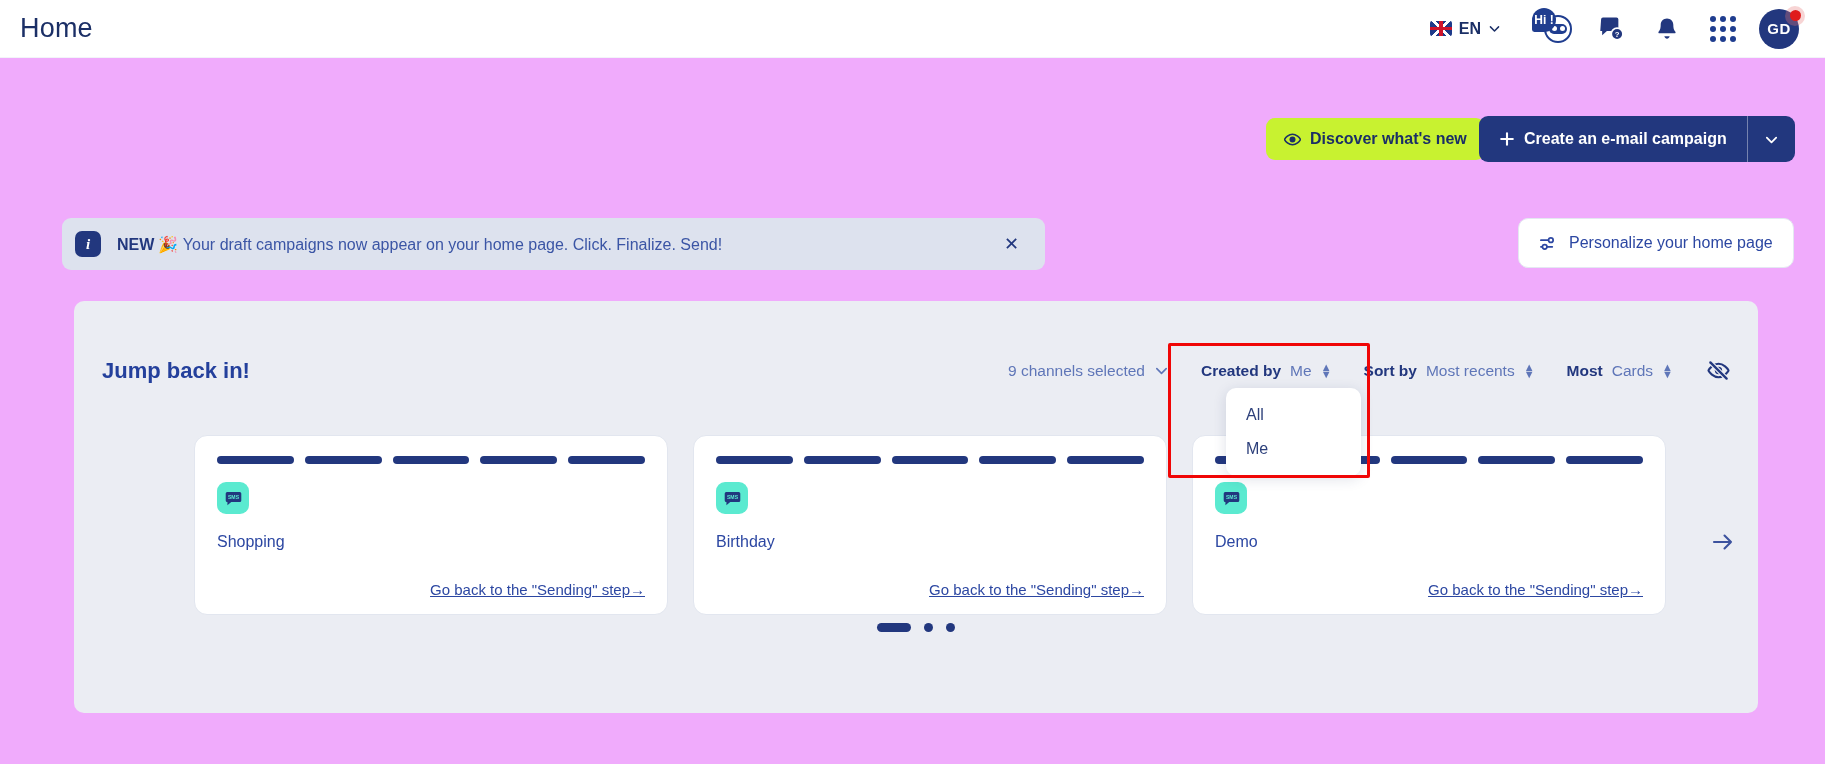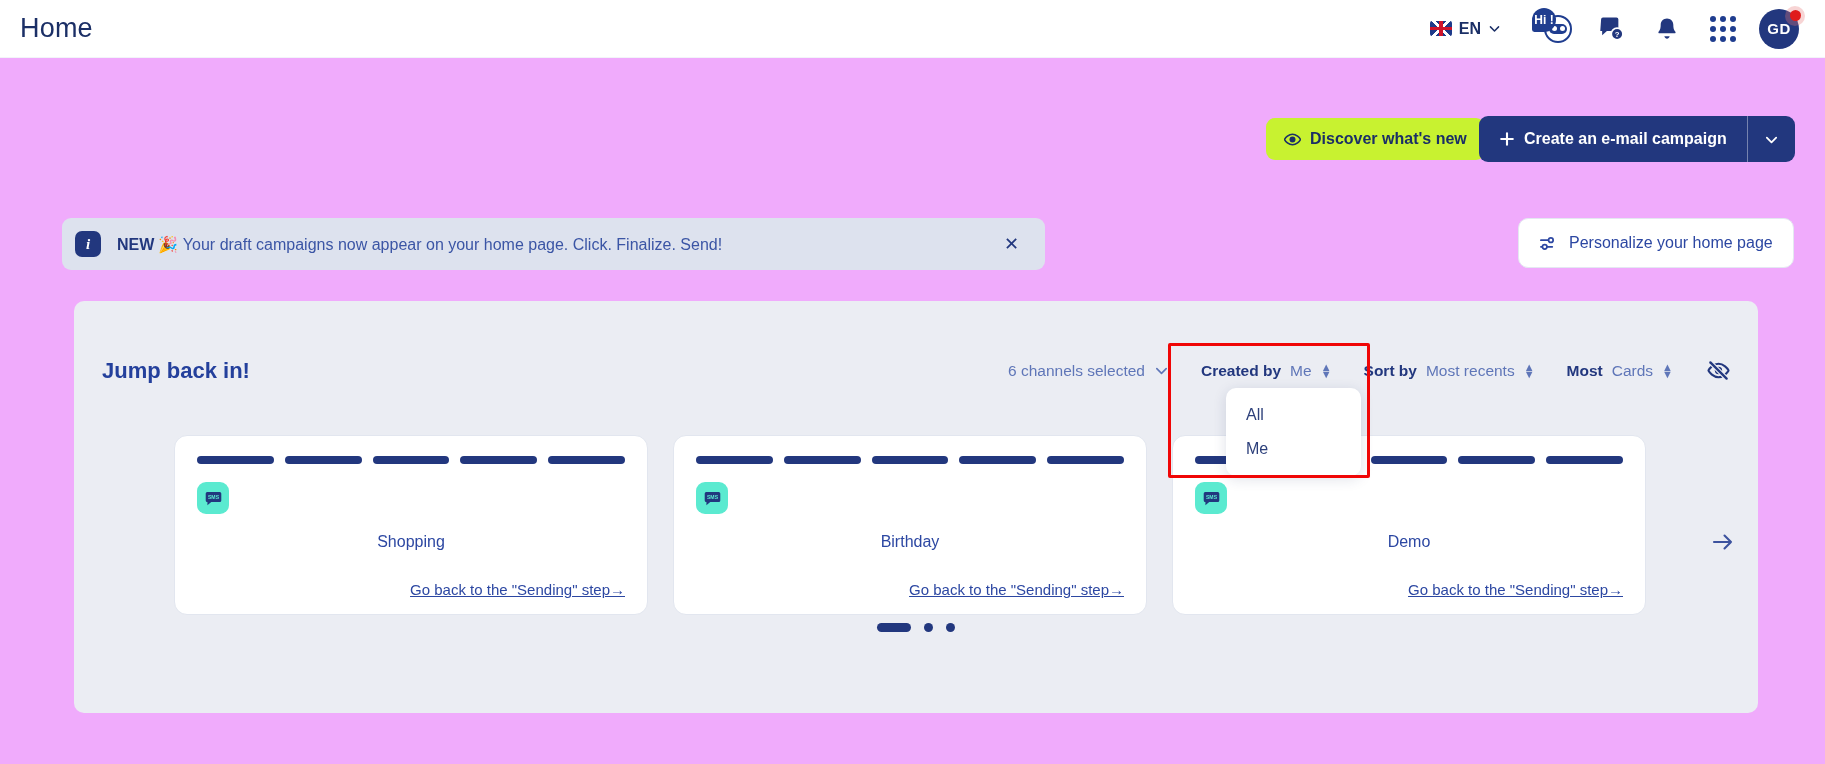--- a/index.html
+++ b/index.html
@@ -183,21 +183,21 @@
     position: absolute; left: 1226px; top: 388px;
     width: 135px; background: #fff; border-radius: 10px;
     box-shadow: 0 3px 14px rgba(30,45,90,.14);
     padding: 10px 0; z-index: 35;
   }
   .dropdown-item {
     padding: 8px 20px; font-size: 16px; color: #2c3f7a; cursor: pointer;
   }
 
   
-  .cards { position: absolute; left: 100px; top: 134px; display: flex; gap: 25px; text-align: center; }
+  .cards { position: absolute; left: 120px; top: 134px; display: flex; gap: 25px; }
   .card {
     width: 474px; height: 180px; background: #fff;
     border: 1px solid #e2e6ef; border-radius: 13px;
     padding: 20px 22px 16px 22px; position: relative;
   }
   .steps { display: flex; gap: 11px; }
   .steps i { flex: 1; height: 8px; background: #22377e; border-radius: 5px; display: block; }
   .sms-icon {
     width: 32px; height: 32px; border-radius: 9px; background: #5bead0;
     margin-top: 18px; display: flex; align-items: center; justify-content: center;
@@ -323,21 +323,21 @@
       <circle cx="6" cy="13.5" r="2.4" fill="#fff" stroke="#2c47a2" stroke-width="1.8"></circle>
     </svg>
     <span>Personalize your home page</span>
   </button>
 
   <div class="panel">
     <div class="panel-title">Jump back in!</div>
 
     <div class="panel-controls">
       <div class="ctrl">
-        <span class="ctrl-value">6 channels selected</span>
+        <span class="ctrl-value">9 channels selected</span>
         <svg width="15" height="15" viewBox="0 0 16 16">
           <path d="M3 6l5 5 5-5" fill="none" stroke="#5f76b8" stroke-width="1.7" stroke-linecap="round" stroke-linejoin="round"></path>
         </svg>
       </div>
 
       <div class="ctrl">
         <span class="ctrl-label">Created by</span>
         <span class="ctrl-value">Me</span>
         <span class="sort-arrows">
           <span>▲</span>

